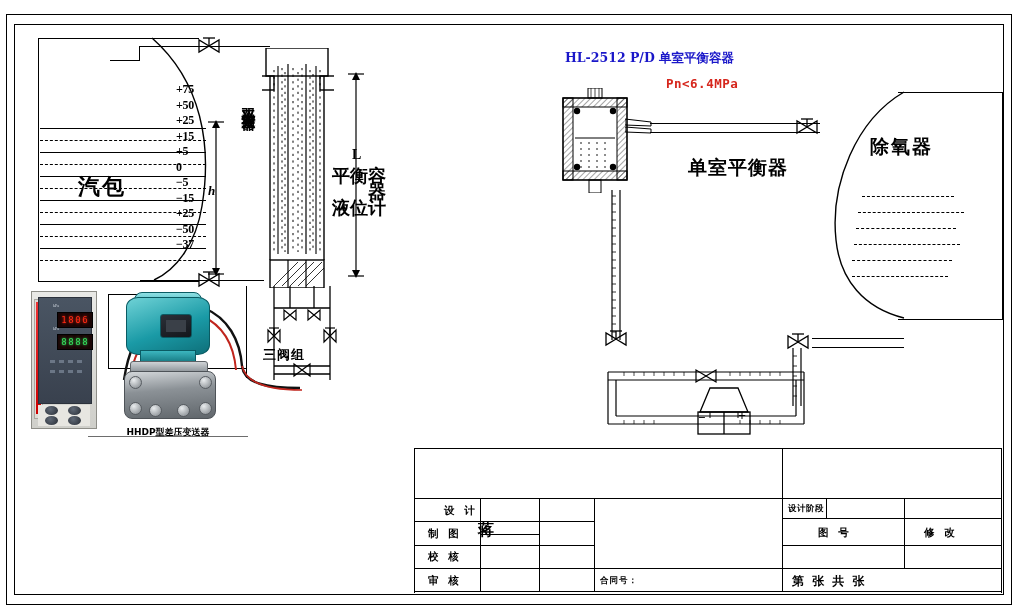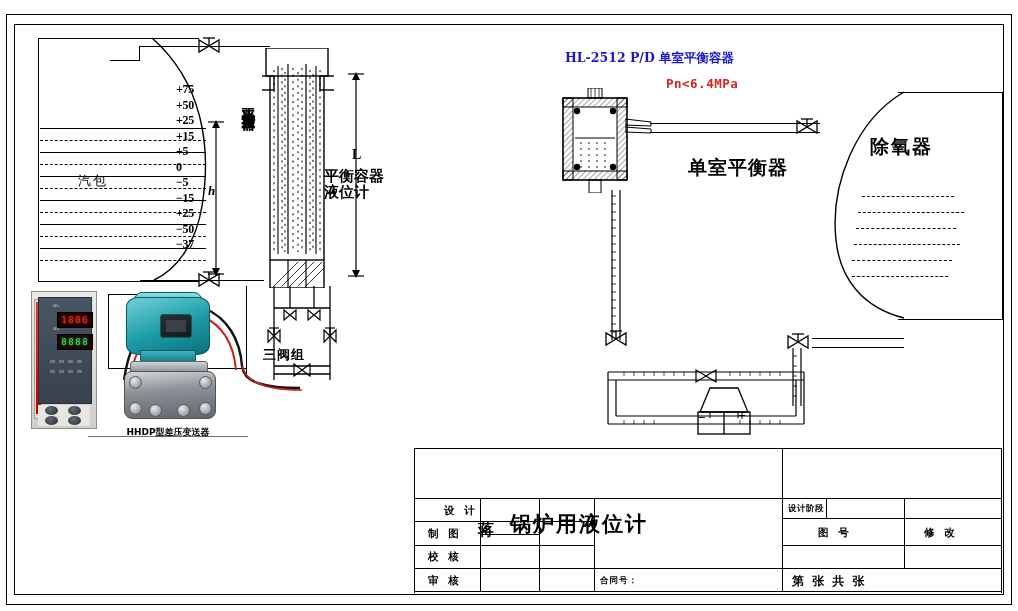--- a/index.html
+++ b/index.html
@@ -17,34 +17,34 @@
   .v{background:#000;width:1.4px;}
   .h2{background:#000;height:1.1px;}
   .v2{background:#000;width:1.1px;}
 
   
   #drum-body{left:38px;top:38px;width:160px;height:242px;border-left:1.4px solid #000;
              border-top:1.4px solid #000;border-bottom:1.4px solid #000;background:#fff;}
   #drum-curve{left:150px;top:36px;width:64px;height:246px;}
   .drum-water{left:40px;width:166px;border-top:1.3px dashed #000;}
   .drum-solid{left:40px;width:166px;height:1.2px;background:#000;}
-  #drum-label{left:78px;top:172px;font-size:13px;font-weight:normal;letter-spacing:2px;
+  #drum-label{left:78px;top:172px;font-size:22px;font-weight:bold;letter-spacing:2px;
               font-family:"DejaVu Serif",serif;}
 
   
   #scale-col{left:176px;top:82px;width:44px;}
   #scale-col div{font-size:12px;font-weight:bold;line-height:15.5px;
                  font-family:"Liberation Serif",serif;letter-spacing:-0.3px;}
 
   
   .vlabel{writing-mode:vertical-rl;text-orientation:upright;font-weight:bold;
           font-family:"DejaVu Serif",serif;letter-spacing:2px;}
   #dual-label{left:240px;top:96px;font-size:14px;}
-  #bal-label{left:324px;top:168px;font-size:15px;font-weight:bold;
-             font-family:"DejaVu Serif",serif;line-height:16px;text-align:left;width:62px;}
+  #bal-label{left:324px;top:168px;font-size:18px;font-weight:bold;
+             font-family:"DejaVu Serif",serif;line-height:16px;text-align:right;width:62px;}
 
   
   #h-dim{left:208px;top:118px;width:16px;height:160px;}
   #h-text{left:208px;top:183px;font-size:13px;font-style:italic;font-weight:bold;}
   #L-dim{left:348px;top:70px;width:16px;height:210px;}
   #L-text{left:352px;top:147px;font-size:14px;font-weight:bold;}
 
   
   #dcv{left:262px;top:48px;}
 
@@ -539,21 +539,20 @@
   <div class="tb-line-v" style="left:125px;top:50px;height:93px;"></div>
   <div class="tb-line-v" style="left:180px;top:50px;height:93px;"></div>
   <div class="tb-line-h" style="left:66px;top:86px;width:59px;"></div>
 
   <div class="tb-line-v" style="left:368px;top:0;height:143px;"></div>
   <div class="tb-line-v" style="left:490px;top:50px;height:70px;"></div>
   <div class="tb-line-h" style="left:368px;top:70px;width:220px;"></div>
   <div class="tb-line-h" style="left:368px;top:97px;width:220px;"></div>
   <div class="tb-line-v" style="left:412px;top:50px;height:20px;"></div>
 
-  <div class="tb-txt" id="tb-sub-title">锅炉用液位计</div>
 
   <div class="tb-txt tb-small" style="left:14px;top:56px;margin-left:16px;">设  计</div>
   <div class="tb-txt tb-small" style="left:14px;top:79px;">制  图</div>
   <div class="tb-txt tb-small" style="left:14px;top:102px;">校  核</div>
   <div class="tb-txt tb-small" style="left:14px;top:126px;">审  核</div>
 
   <div class="tb-txt" id="tb-drafter">蒋</div>
 
   <div class="tb-txt tb-mini" style="left:186px;top:127px;letter-spacing:1px;">合同号：</div>
 

